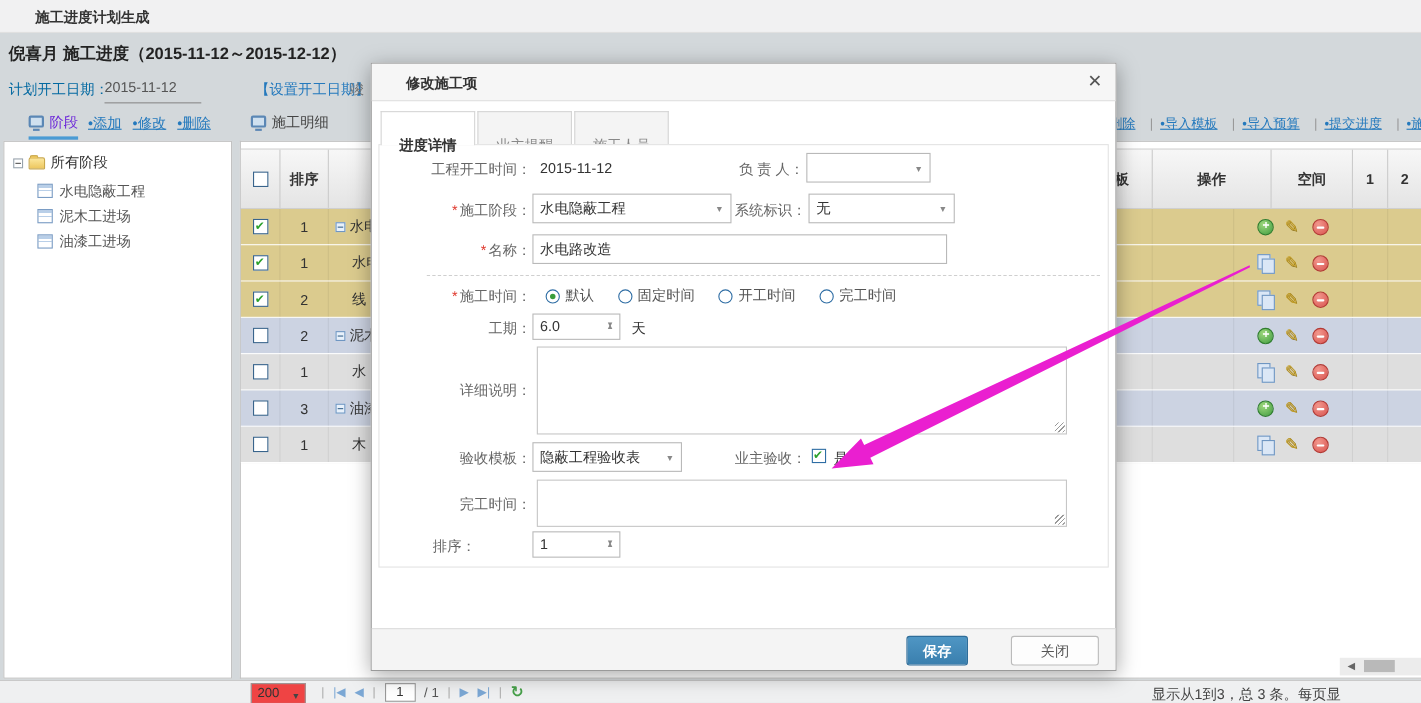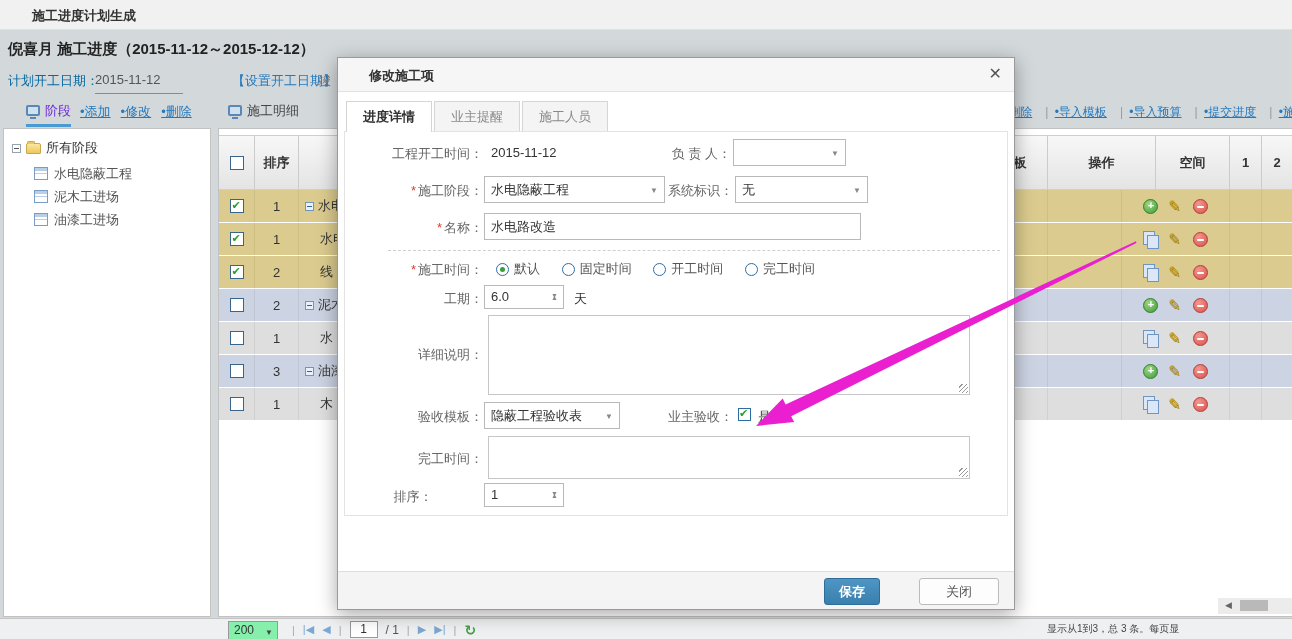--- a/index.html
+++ b/index.html
@@ -89,21 +89,21 @@
   .ic.copy::after { left:4px; top:4px; }
 
   
   .modal { position:absolute; left:337px; top:57px; width:678px; height:553px; background:#fff;
            border:1px solid #9a9a9a; box-shadow:0 4px 18px rgba(0,0,0,.35); z-index:50; }
   .m-head { position:absolute; left:0; top:0; right:0; height:34px; background:#f6f6f6;
             border-bottom:1px solid #e2e2e2; }
   .m-title { position:absolute; left:31px; top:9px; font-weight:bold; color:#333; }
   .m-close { position:absolute; right:12px; top:6px; font-size:16px; color:#555; cursor:pointer; }
   .m-tabs { position:absolute; left:8px; top:43px; display:flex; }
-  .m-tab { height:31px; padding:0 16px; line-height:30px; color:#888; background:#f4f4f4;
+  .m-tab { height:31px; padding:15px 16px; line-height:30px; color:#888; background:#f4f4f4;
            border:1px solid #d5d5d5; border-bottom:none; margin-right:2px; cursor:pointer; }
   .m-tab.active { background:#fff; color:#333; font-weight:bold; position:relative; z-index:2; }
   .m-panel { position:absolute; left:6px; top:73px; width:664px; height:385px; border:1px solid #e3e3e3; background:#fff; }
   .frm-lbl { position:absolute; width:140px; text-align:right; color:#666; }
   .req { color:#e03c31; margin-right:2px; }
   .val-text { position:absolute; color:#333; }
   .dd { position:absolute; height:27px; background:#fff; border:1px solid #b9b9b9; color:#333;
         line-height:25px; padding-left:6px; cursor:pointer; }
   .dd::after { content:'▼'; position:absolute; right:6px; top:1px; font-size:8px; color:#888; }
   .inp { position:absolute; height:27px; background:#fff; border:1px solid #b9b9b9; color:#333;
@@ -130,30 +130,30 @@
               line-height:25px; cursor:pointer; }
   .btn-close { position:absolute; left:581px; top:6px; width:80px; height:27px; background:#fdfdfd;
                border:1px solid #bbb; border-radius:3px; color:#555; text-align:center; line-height:25px; cursor:pointer; }
 
   
   .hscroll { position:absolute; left:1218px; top:598px; width:74px; height:16px; background:#ececec; }
   .hscroll .arr { position:absolute; left:7px; top:2px; font-size:9px; color:#666; cursor:pointer; }
   .hscroll .thumb { position:absolute; left:22px; top:2px; width:28px; height:11px; background:#b9b9b9; cursor:grab; }
   .footer { position:absolute; left:0; top:618px; width:1292px; height:21px; background:#eff0f1;
             border-top:1px solid #c5c5c5; }
-  .pgsel { position:absolute; left:228px; top:2px; width:50px; height:19px; border:1px solid #999; background:#86efac;
+  .pgsel { position:absolute; left:228px; top:2px; width:50px; height:19px; border:1px solid #999; background:#ef4444;
            line-height:17px; padding-left:5px; font-size:12px; cursor:pointer; }
   .pgsel::after { content:'▼'; position:absolute; right:4px; top:2px; font-size:8px; color:#444; }
   .pgnav { position:absolute; left:292px; top:2px; display:flex; align-items:center; gap:8px; color:#aaa; font-size:11px; }
   .pgnav .nv { color:#7ba7d4; cursor:pointer; font-size:11px; }
   .pgnav .box { width:28px; height:17px; border:1px solid #999; background:#fff; text-align:center;
                 line-height:15px; color:#333; font-size:12px; }
   .pgnav .slash { color:#555; font-size:12px; }
   .pgnav .refresh { color:#46a049; font-size:14px; font-weight:bold; cursor:pointer; }
-  .pg-info { position:absolute; left:1047px; top:3px; color:#444; font-size:10px; white-space:nowrap; }
+  .pg-info { position:absolute; left:1047px; top:3px; color:#444; font-size:13px; white-space:nowrap; }
 
   .arrow-svg { position:absolute; left:0; top:0; z-index:100; pointer-events:none; }
 </style>
 </head>
 <body>
 
 <div class="topbar">
   <span class="title">施工进度计划生成</span>
 </div>
 

